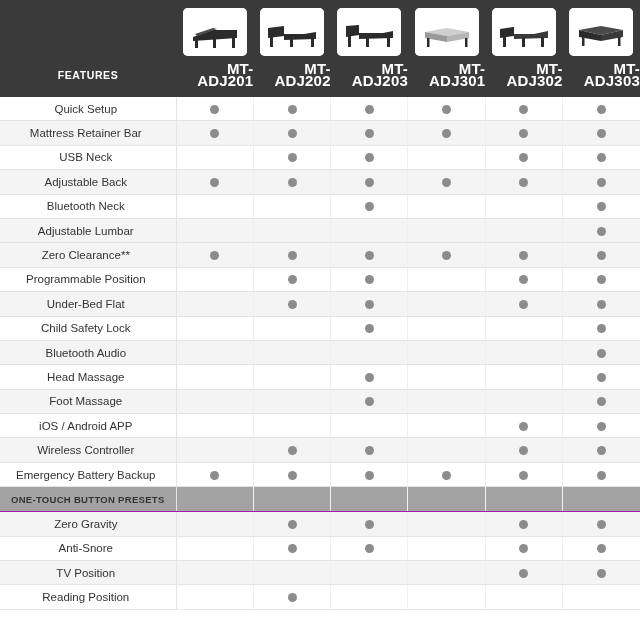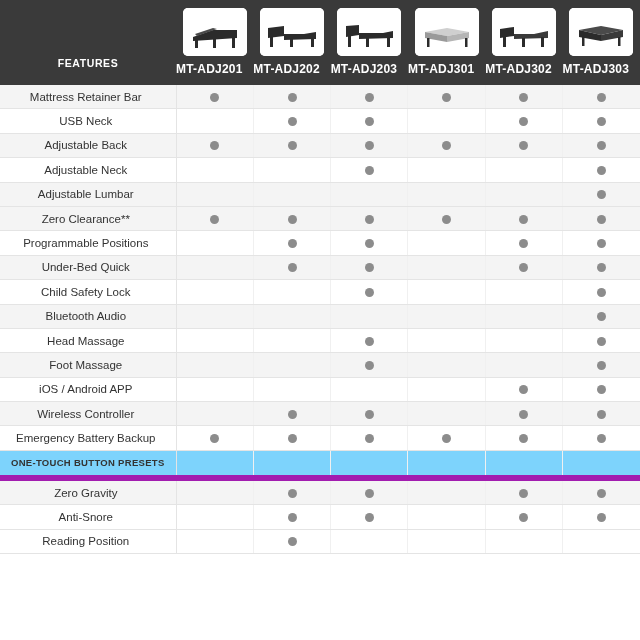--- a/index.html
+++ b/index.html
@@ -54,23 +54,23 @@
     height: 48px;
     margin: 8px auto 7px auto;
     background: #ffffff;
     border-radius: 5px;
     position: relative;
     overflow: hidden;
   }
   .thumb svg { display: block; }
   .model-label {
     color: #ffffff;
-    font-size: 12px;
+    font-size: 15px;
     letter-spacing: 0.2px;
-    text-align: left;
+    text-align: right;
     line-height: 12px;
   }
   
   tbody td {
     height: 23.4px;
     border-bottom: 1px solid #e4e4e4;
     padding: 0;
   }
   td.feat {
     width: 176px;
@@ -90,22 +90,22 @@
   .dot {
     display: inline-block;
     width: 9px;
     height: 9px;
     border-radius: 50%;
     background: #8c8c8c;
   }
   .dot.off { background: transparent; }
   tr.alt td { background: #f4f4f4; }
   tr.section td {
-    background: #7dd3fc;
-    border-bottom: 6px solid #a21caf;
+    background: #a3a3a3;
+    border-bottom: 1px solid #a21caf;
     height: 24px;
   }
   td.section-label {
     font-size: 9.5px;
     font-weight: bold;
     color: #333333;
     letter-spacing: 0.3px;
     text-align: center;
     border-right: 1px solid #e4e4e4;
     white-space: nowrap;
@@ -199,20 +199,29 @@
               <path d="M54 22 L54 29 L32 33 L32 27 Z" fill="#3a3a3a"></path>
               <rect x="13" y="29" width="2.5" height="9" fill="#2b2b2b"></rect>
               <rect x="49" y="29" width="2.5" height="9" fill="#2b2b2b"></rect>
             </svg>
           </div>
           <div class="model-label">MT-ADJ303</div>
         </th>
       </tr>
     </thead>
     <tbody id="tbody">
+        <tr>
+          <td class="feat">Quick Setup</td>
+          <td class="cell"><span class="dot"></span></td>
+          <td class="cell"><span class="dot"></span></td>
+          <td class="cell"><span class="dot"></span></td>
+          <td class="cell"><span class="dot"></span></td>
+          <td class="cell"><span class="dot"></span></td>
+          <td class="cell"><span class="dot"></span></td>
+        </tr>
         <tr class="alt">
           <td class="feat">Mattress Retainer Bar</td>
           <td class="cell"><span class="dot"></span></td>
           <td class="cell"><span class="dot"></span></td>
           <td class="cell"><span class="dot"></span></td>
           <td class="cell"><span class="dot"></span></td>
           <td class="cell"><span class="dot"></span></td>
           <td class="cell"><span class="dot"></span></td>
         </tr>
         <tr>
@@ -227,21 +236,21 @@
         <tr class="alt">
           <td class="feat">Adjustable Back</td>
           <td class="cell"><span class="dot"></span></td>
           <td class="cell"><span class="dot"></span></td>
           <td class="cell"><span class="dot"></span></td>
           <td class="cell"><span class="dot"></span></td>
           <td class="cell"><span class="dot"></span></td>
           <td class="cell"><span class="dot"></span></td>
         </tr>
         <tr>
-          <td class="feat">Adjustable Neck</td>
+          <td class="feat">Bluetooth Neck</td>
           <td class="cell"><span class="dot off"></span></td>
           <td class="cell"><span class="dot off"></span></td>
           <td class="cell"><span class="dot"></span></td>
           <td class="cell"><span class="dot off"></span></td>
           <td class="cell"><span class="dot off"></span></td>
           <td class="cell"><span class="dot"></span></td>
         </tr>
         <tr class="alt">
           <td class="feat">Adjustable Lumbar</td>
           <td class="cell"><span class="dot off"></span></td>
@@ -254,30 +263,30 @@
         <tr class="alt">
           <td class="feat">Zero Clearance**</td>
           <td class="cell"><span class="dot"></span></td>
           <td class="cell"><span class="dot"></span></td>
           <td class="cell"><span class="dot"></span></td>
           <td class="cell"><span class="dot"></span></td>
           <td class="cell"><span class="dot"></span></td>
           <td class="cell"><span class="dot"></span></td>
         </tr>
         <tr>
-          <td class="feat">Programmable Positions</td>
-          <td class="cell"><span class="dot off"></span></td>
-          <td class="cell"><span class="dot"></span></td>
-          <td class="cell"><span class="dot"></span></td>
-          <td class="cell"><span class="dot off"></span></td>
-          <td class="cell"><span class="dot"></span></td>
-          <td class="cell"><span class="dot"></span></td>
-        </tr>
-        <tr class="alt">
-          <td class="feat">Under-Bed Quick</td>
+          <td class="feat">Programmable Position</td>
+          <td class="cell"><span class="dot off"></span></td>
+          <td class="cell"><span class="dot"></span></td>
+          <td class="cell"><span class="dot"></span></td>
+          <td class="cell"><span class="dot off"></span></td>
+          <td class="cell"><span class="dot"></span></td>
+          <td class="cell"><span class="dot"></span></td>
+        </tr>
+        <tr class="alt">
+          <td class="feat">Under-Bed Flat</td>
           <td class="cell"><span class="dot off"></span></td>
           <td class="cell"><span class="dot"></span></td>
           <td class="cell"><span class="dot"></span></td>
           <td class="cell"><span class="dot off"></span></td>
           <td class="cell"><span class="dot"></span></td>
           <td class="cell"><span class="dot"></span></td>
         </tr>
         <tr>
           <td class="feat">Child Safety Lock</td>
           <td class="cell"><span class="dot off"></span></td>
@@ -357,20 +366,29 @@
           <td class="cell"><span class="dot"></span></td>
           <td class="cell"><span class="dot off"></span></td>
           <td class="cell"><span class="dot"></span></td>
           <td class="cell"><span class="dot"></span></td>
         </tr>
         <tr>
           <td class="feat">Anti-Snore</td>
           <td class="cell"><span class="dot off"></span></td>
           <td class="cell"><span class="dot"></span></td>
           <td class="cell"><span class="dot"></span></td>
+          <td class="cell"><span class="dot off"></span></td>
+          <td class="cell"><span class="dot"></span></td>
+          <td class="cell"><span class="dot"></span></td>
+        </tr>
+        <tr class="alt">
+          <td class="feat">TV Position</td>
+          <td class="cell"><span class="dot off"></span></td>
+          <td class="cell"><span class="dot off"></span></td>
+          <td class="cell"><span class="dot off"></span></td>
           <td class="cell"><span class="dot off"></span></td>
           <td class="cell"><span class="dot"></span></td>
           <td class="cell"><span class="dot"></span></td>
         </tr>
         <tr>
           <td class="feat">Reading Position</td>
           <td class="cell"><span class="dot off"></span></td>
           <td class="cell"><span class="dot"></span></td>
           <td class="cell"><span class="dot off"></span></td>
           <td class="cell"><span class="dot off"></span></td>

